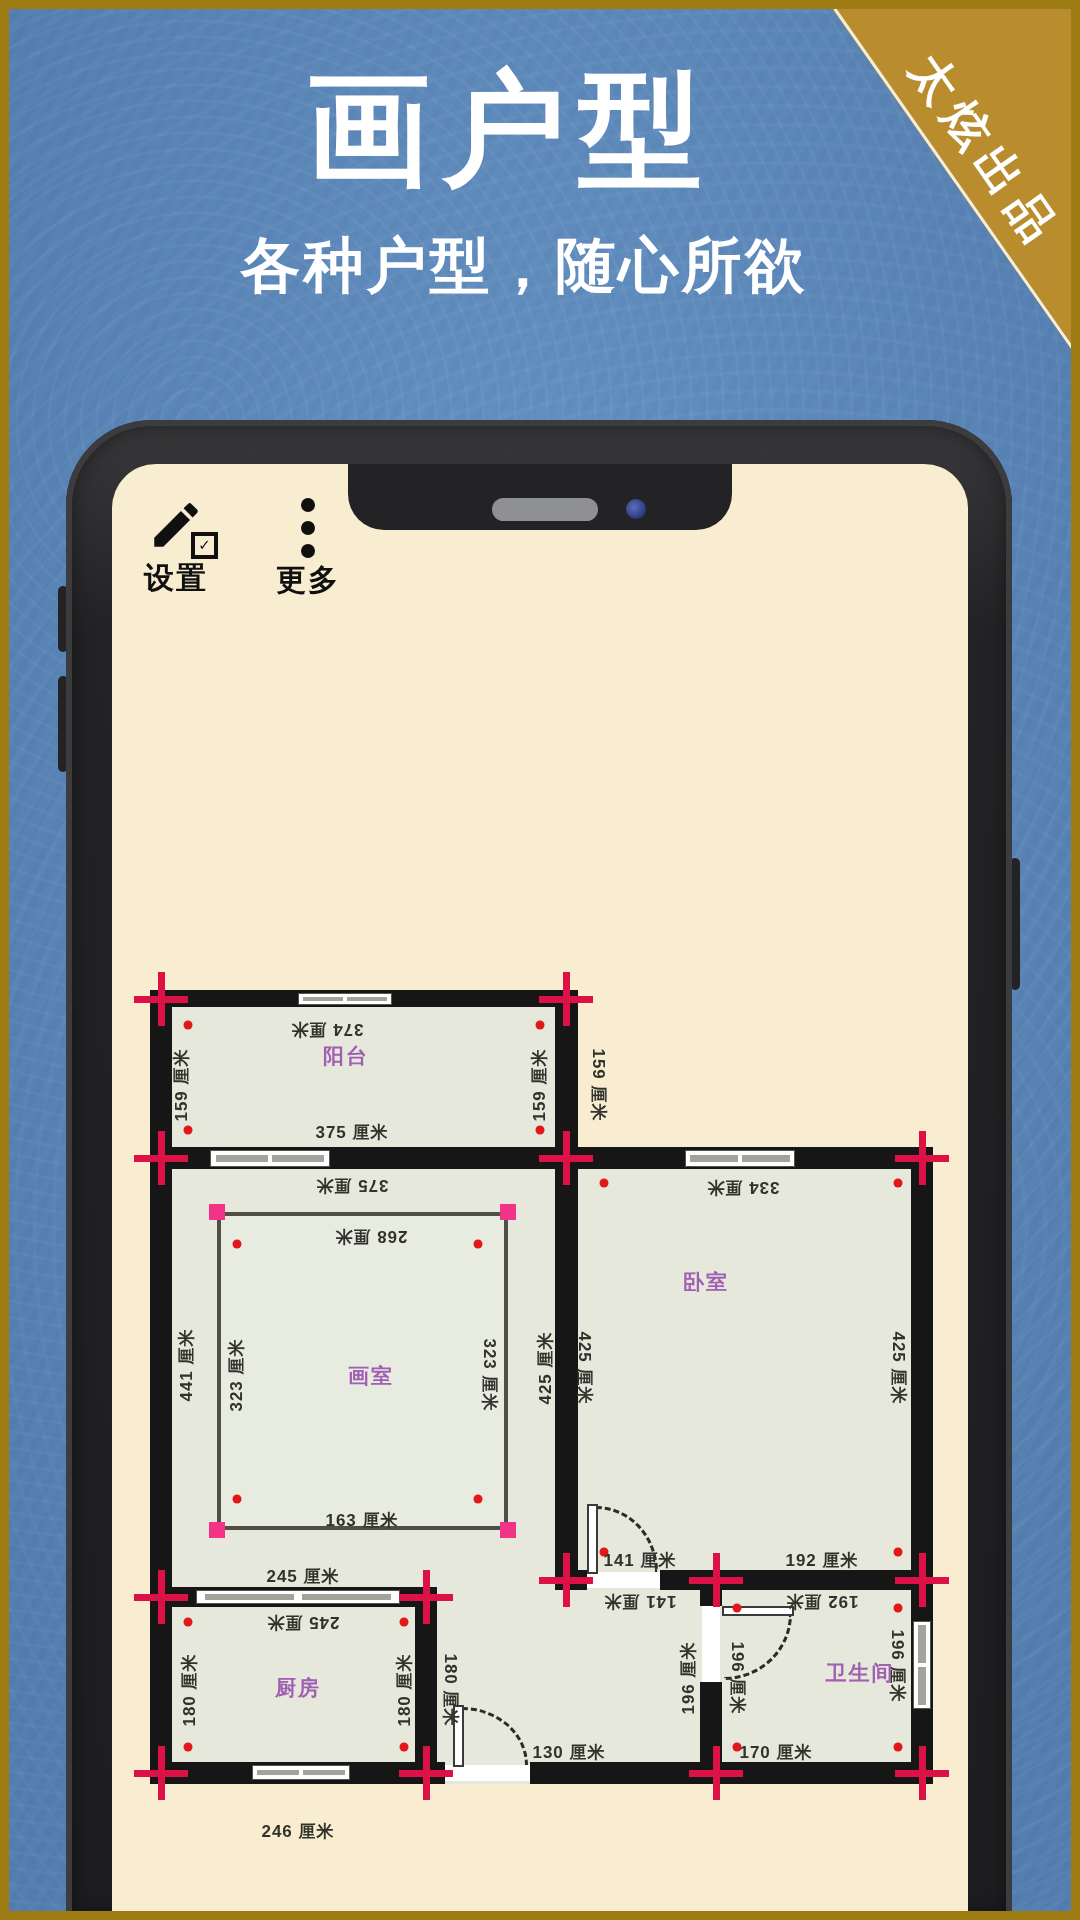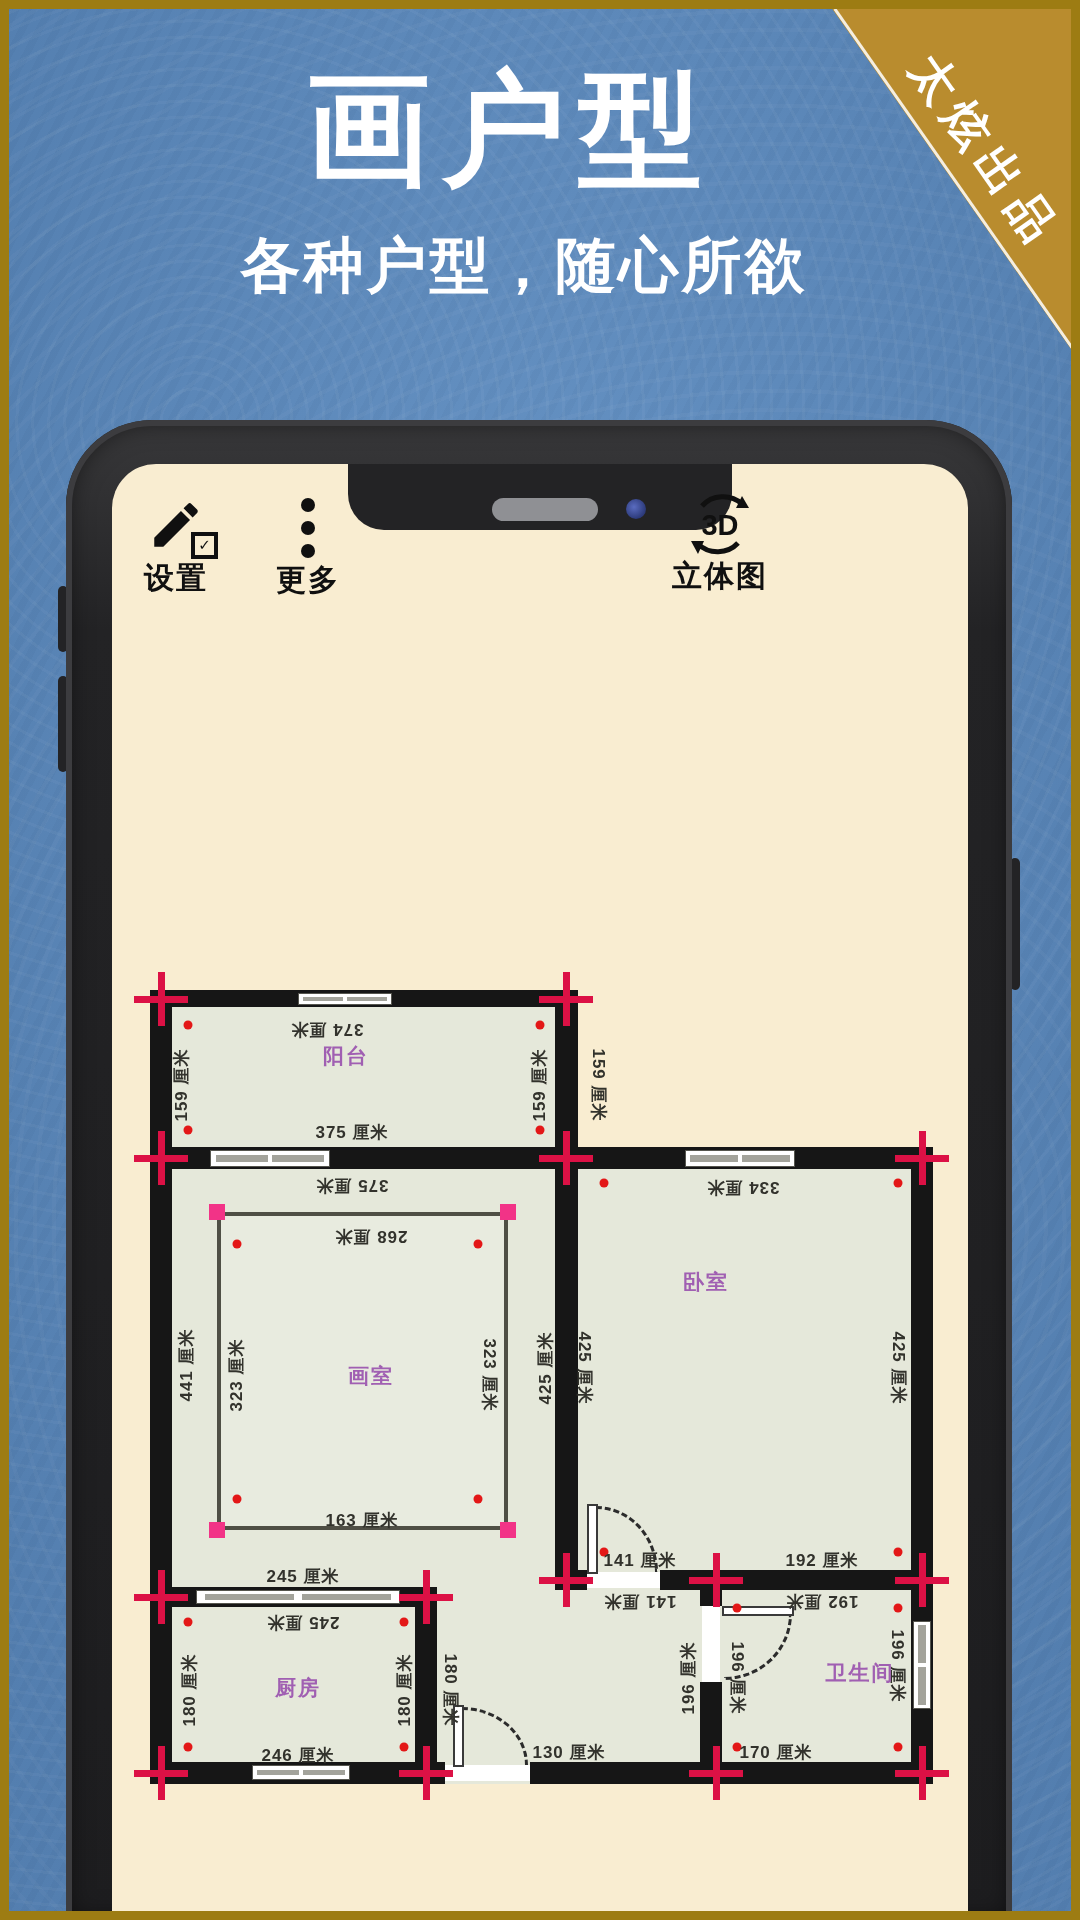--- a/index.html
+++ b/index.html
@@ -113,32 +113,20 @@
 
   <div class="tool" style="left:268px;top:498px;width:80px;">
     <span class="dots-icon" style="display:block;">
       <i style="top:0;"></i>
         <i style="top:23px;"></i>
         <i style="top:46px;"></i>
     </span>
     <span class="tool-label">更多</span>
   </div>
 
-  <div class="tool" style="left:672px;top:494px;width:96px;">
-    <span class="threed-wrap" style="display:block;">
-      <svg width="66" height="62" viewBox="0 0 66 62">
-        <path d="M55 10 A27 25 0 0 0 15 12" fill="none" stroke="#101010" stroke-width="5"></path>
-        <polygon points="55,2 62,14 49,14" fill="#101010"></polygon>
-        <path d="M11 50 A27 25 0 0 0 51 49" fill="none" stroke="#101010" stroke-width="5"></path>
-        <polygon points="11,60 4,47 17,47" fill="#101010"></polygon>
-      </svg>
-      <span class="threed-text">3D</span>
-    </span>
-    <span class="tool-label">立体图</span>
-  </div>
 
   <div class="fill" style="left:150px;top:990px;width:428px;height:794px;"></div>
   <div class="fill" style="left:555px;top:1147px;width:378px;height:637px;"></div>
 
   <div class="inner-room"></div>
   <div class="pink-handle" style="left:217px;top:1212px;"></div>
   <div class="pink-handle" style="left:508px;top:1212px;"></div>
   <div class="pink-handle" style="left:217px;top:1530px;"></div>
   <div class="pink-handle" style="left:508px;top:1530px;"></div>
 
@@ -195,21 +183,21 @@
       <span class="plan-lbl dim-lbl" style="left: 640px; top: 1601px; --r: 180deg;">141 厘米</span>
       <span class="plan-lbl dim-lbl" style="left: 822px; top: 1601px; --r: 180deg;">192 厘米</span>
       <span class="plan-lbl dim-lbl" style="left: 303px; top: 1576px; --r: 0deg;">245 厘米</span>
       <span class="plan-lbl dim-lbl" style="left: 303px; top: 1622px; --r: 180deg;">245 厘米</span>
       <span class="plan-lbl dim-lbl" style="left: 189px; top: 1690px; --r: -90deg;">180 厘米</span>
       <span class="plan-lbl dim-lbl" style="left: 404px; top: 1690px; --r: -90deg;">180 厘米</span>
       <span class="plan-lbl dim-lbl" style="left: 450px; top: 1690px; --r: 90deg;">180 厘米</span>
       <span class="plan-lbl dim-lbl" style="left: 688px; top: 1678px; --r: -90deg;">196 厘米</span>
       <span class="plan-lbl dim-lbl" style="left: 737px; top: 1678px; --r: 90deg;">196 厘米</span>
       <span class="plan-lbl dim-lbl" style="left: 897px; top: 1666px; --r: 90deg;">196 厘米</span>
-      <span class="plan-lbl dim-lbl" style="left: 298px; top: 1755px; --r: 0deg;">246 厘米</span>
+      <span class="plan-lbl dim-lbl" style="left: 298px; top: 1831px; --r: 0deg;">246 厘米</span>
       <span class="plan-lbl dim-lbl" style="left: 569px; top: 1752px; --r: 0deg;">130 厘米</span>
       <span class="plan-lbl dim-lbl" style="left: 776px; top: 1752px; --r: 0deg;">170 厘米</span>
       <span class="plan-lbl room-lbl" style="left: 346px; top: 1056px; --r: 0deg;">阳台</span>
       <span class="plan-lbl room-lbl" style="left: 371px; top: 1376px; --r: 0deg;">画室</span>
       <span class="plan-lbl room-lbl" style="left: 706px; top: 1282px; --r: 0deg;">卧室</span>
       <span class="plan-lbl room-lbl" style="left: 298px; top: 1688px; --r: 0deg;">厨房</span>
       <span class="plan-lbl room-lbl" style="left: 860px; top: 1673px; --r: 0deg;">卫生间</span>
       <div class="cross" style="left: 161px; top: 999px;"></div>
       <div class="cross" style="left: 566px; top: 999px;"></div>
       <div class="cross" style="left: 161px; top: 1158px;"></div>

